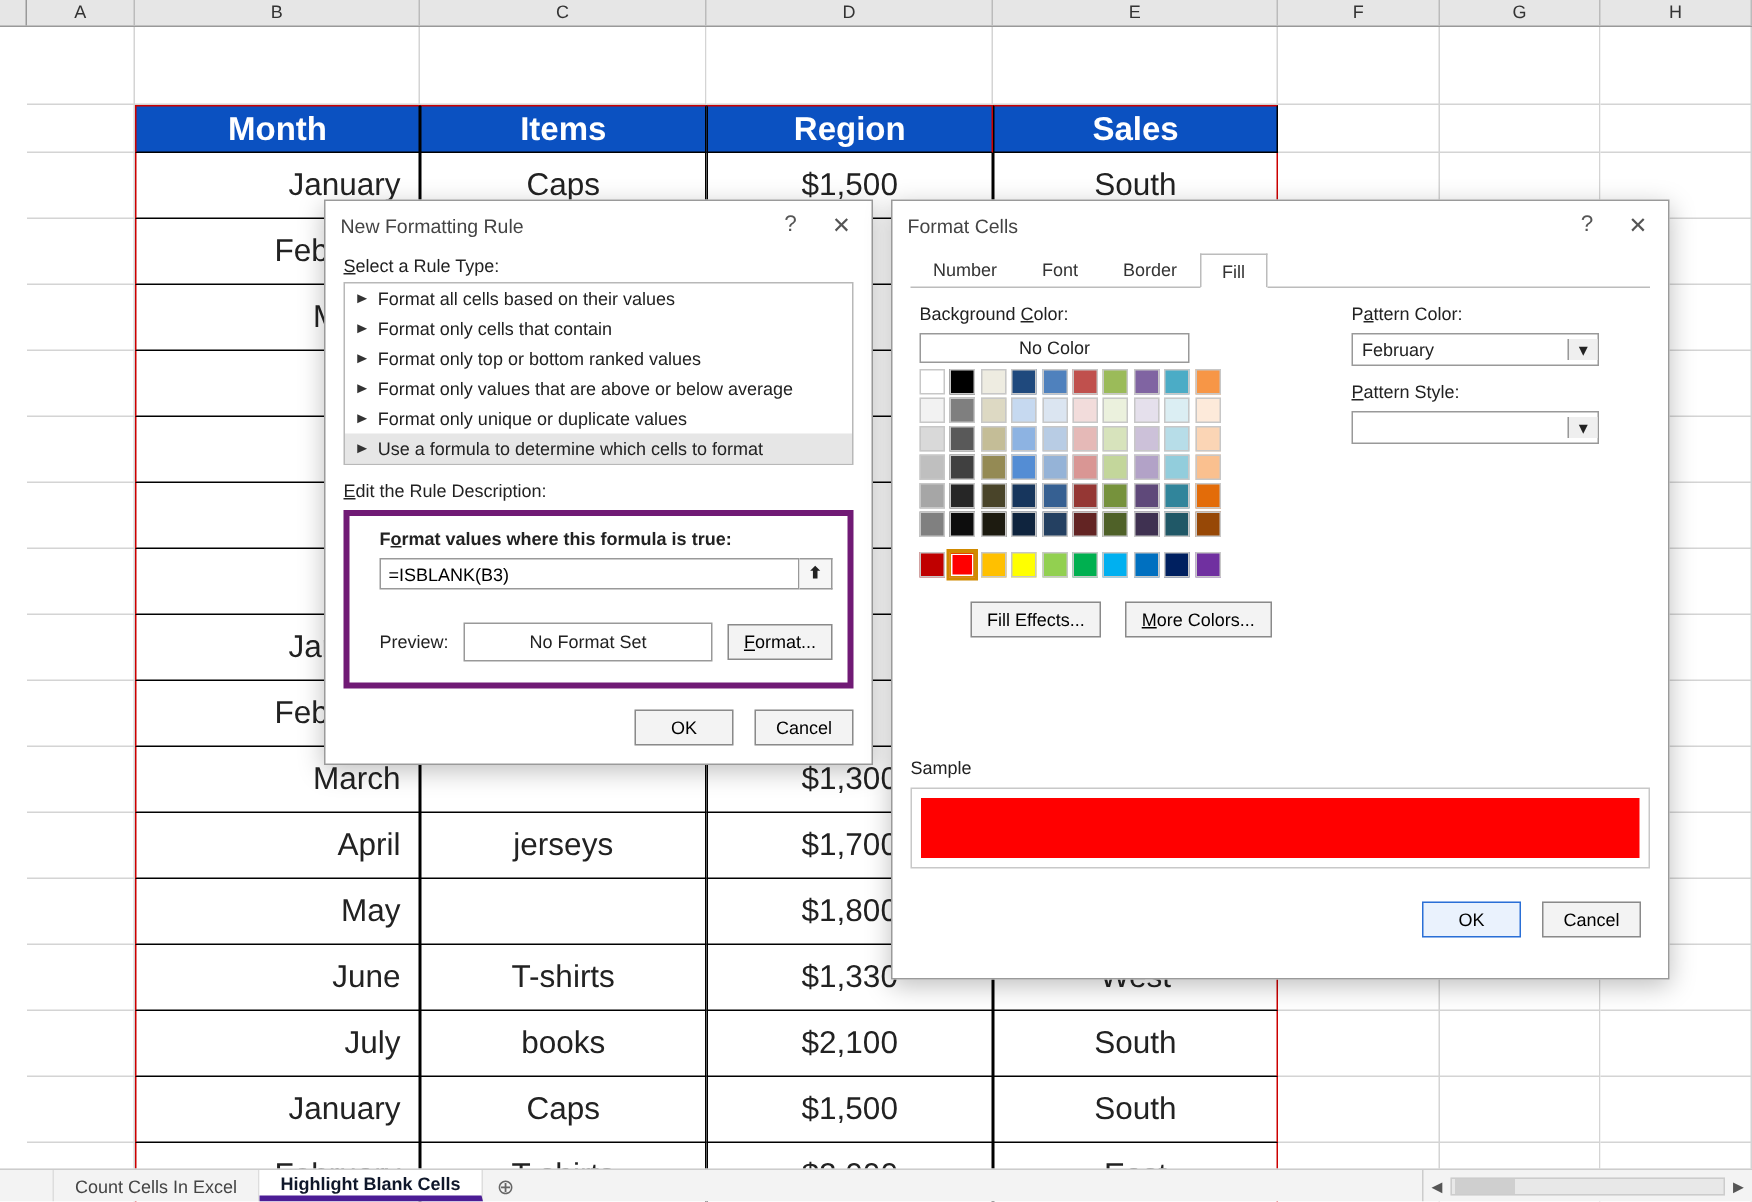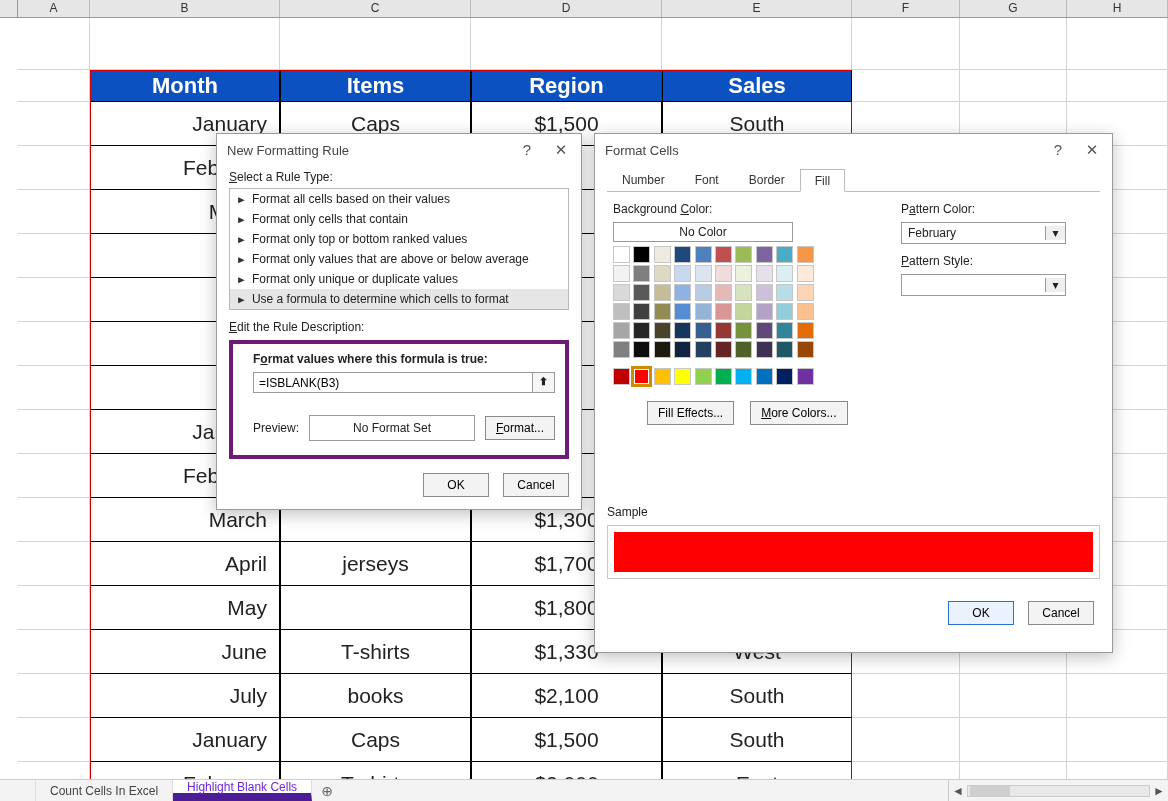--- a/index.html
+++ b/index.html
@@ -95,23 +95,23 @@
   .tab {
     padding: 0 14px;
     display:flex;
     align-items:center;
     border-right:1px solid #ddd;
     color:#444;
     cursor:pointer;
   }
   .tab.active {
     background:#fff;
-    border-bottom:8px solid #4c1d95;
-    font-weight:400;
-    color:#6d28d9;
+    border-bottom:4px solid #4c1d95;
+    font-weight:700;
+    color:#0f172a;
   }
   .tab-add {
     width:30px;
     display:flex;
     align-items:center;
     justify-content:center;
     color:#666;
     font-size:14px;
     cursor:pointer;
   }

